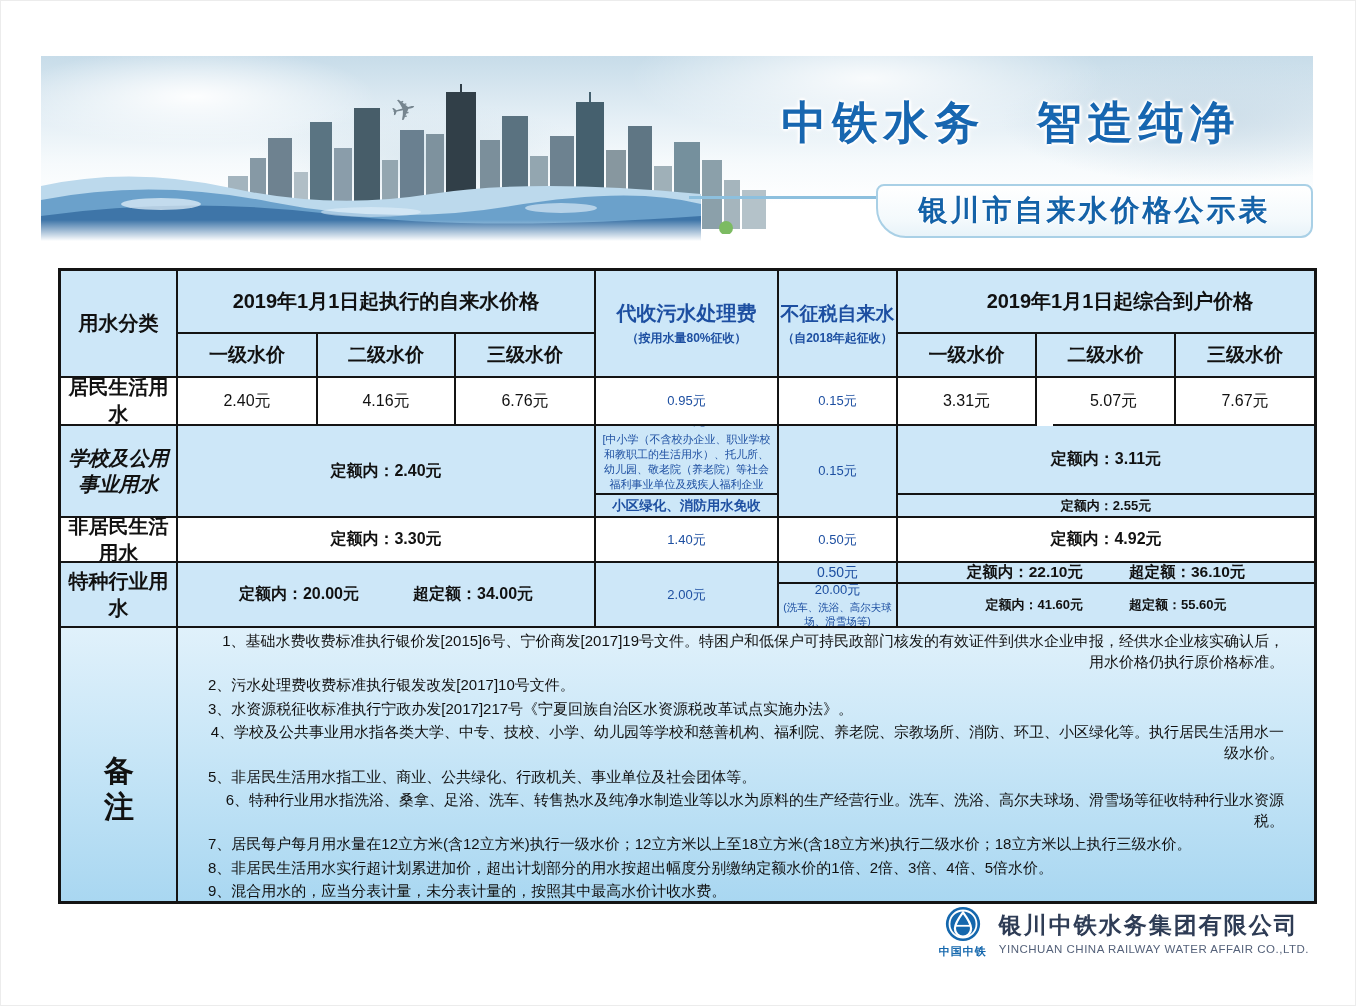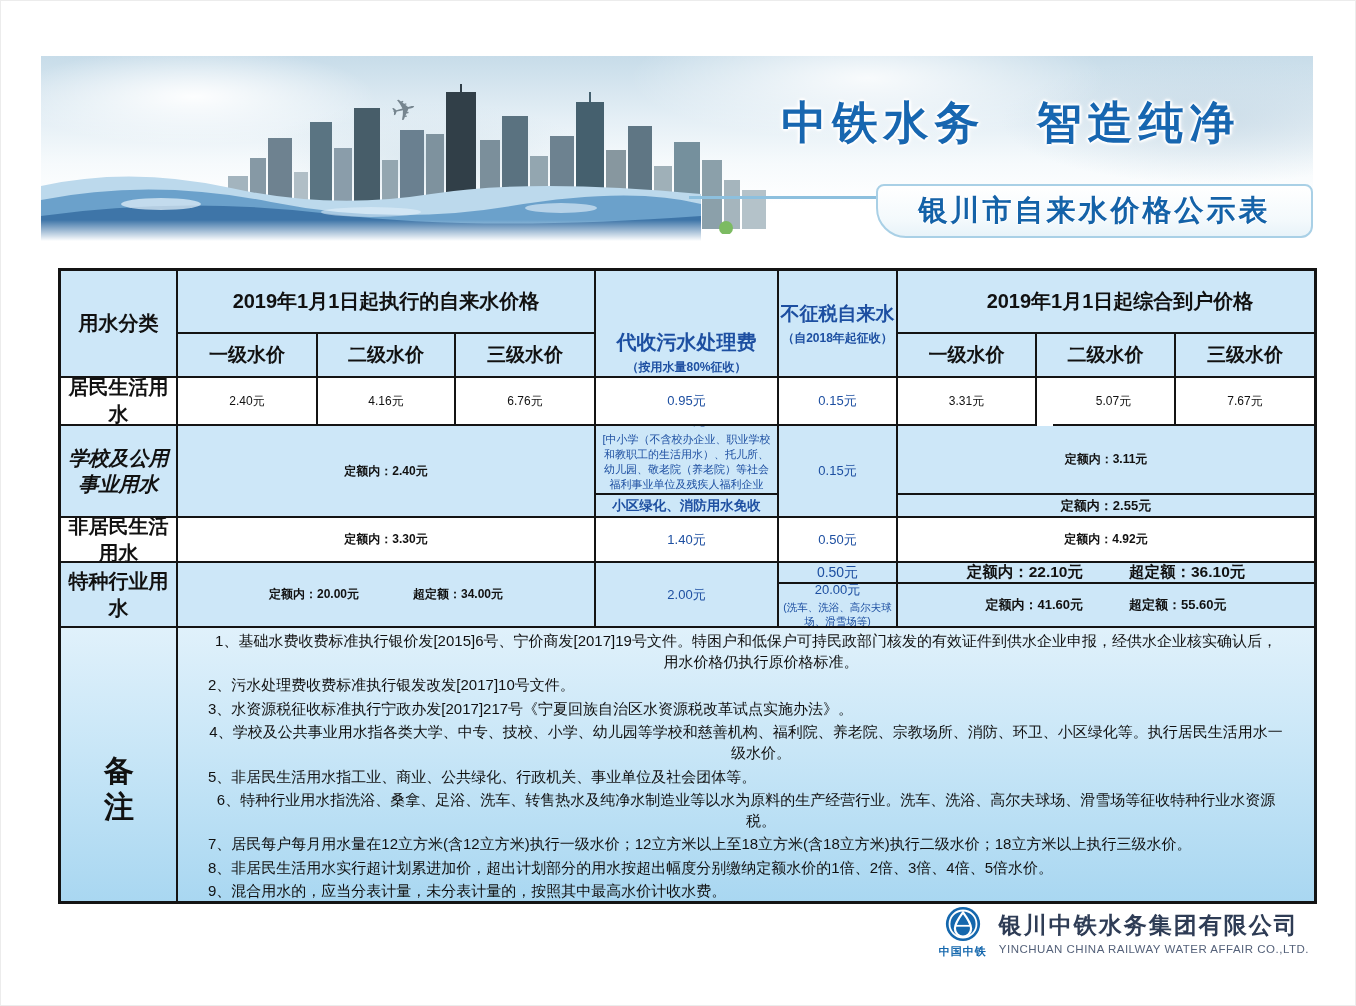--- a/index.html
+++ b/index.html
@@ -39,29 +39,29 @@
   .c{border-right:2px solid #141414;border-bottom:2px solid #141414;
     display:flex;flex-direction:column;align-items:center;justify-content:center;
     text-align:center;box-sizing:border-box;overflow:hidden;}
   .er{border-right:none;}
   .eb{border-bottom:none;}
   .hb{background:#cde7f8;}
   .lb{background:#cde7f8;}
   .wh{background:#ffffff;}
   .blue{color:#1d4fa1;}
   .b{font-weight:700;}
-  .fs20{font-size:20px;} .fs19{font-size:19px;} .fs18{font-size:12px;} .fs17{font-size:13px;}
+  .fs20{font-size:20px;} .fs19{font-size:19px;} .fs18{font-size:16px;} .fs17{font-size:13px;}
   .sub-note{font-size:12px;margin-top:3px;}
   .tiny-note{font-size:10.5px;line-height:1.3;margin-top:2px;}
   .school-note{font-size:11px;line-height:1.35;margin-top:2px;padding:0 4px;}
   .pair{flex-direction:row;gap:54px;}
   .pair2{flex-direction:row;gap:46px;}
   .remarks-grad{background:linear-gradient(180deg,#e0f1fb 0%,#c8e6f7 45%,#a9d7f1 100%);}
   .remark-label{font-size:30px;font-weight:700;writing-mode:vertical-lr;letter-spacing:1.1em;}
-  .remarks-body{align-items:flex-start;justify-content:center;text-align:center;padding:12px 30px 10px 30px;}
+  .remarks-body{align-items:flex-start;justify-content:center;text-align:right;padding:12px 30px 10px 30px;}
   .remark-item{font-size:15px;line-height:1.42;padding-left:2em;text-indent:-2em;margin:1px 0;}
 
   
   .footer{position:absolute;top:905px;right:46px;display:flex;align-items:center;gap:12px;}
   .logo-wrap{display:flex;flex-direction:column;align-items:center;gap:2px;}
   .logo-text{font-size:11px;font-weight:700;color:#1467ad;letter-spacing:1px;}
   .company{display:flex;flex-direction:column;gap:2px;}
   .company-cn{font-size:23px;font-weight:700;color:#2e3c55;letter-spacing:2px;}
   .company-en{font-size:11.5px;color:#55627a;letter-spacing:.5px;}
 </style>
@@ -130,21 +130,21 @@
   <div class="slogan">中铁水务　智造纯净</div>
   <div class="title-tab">
     <span class="t">银川市自来水价格公示表</span>
   </div>
   <div class="unit">计量单位：立方米</div>
 
   <div class="price-table">
 
     <div class="c hb b fs20" style="grid-area:1/1/3/2;">用水分类</div>
     <div class="c hb b fs20" style="grid-area:1/2/2/5;">2019年1月1日起执行的自来水价格</div>
-    <div class="c hb blue" style="grid-area:1/5/3/6;justify-content:flex-end;">
+    <div class="c hb blue" style="grid-area:1/5/3/6;">
       <span class="b fs20">代收污水处理费</span>
       <span class="sub-note b">（按用水量80%征收）</span>
     </div>
     <div class="c hb blue" style="grid-area:1/6/3/7;">
       <span class="b fs19">不征税自来水</span>
       <span class="sub-note b">（自2018年起征收）</span>
     </div>
     <div class="c hb b fs20 er" style="grid-area:1/7/2/10;padding-left:28px;">2019年1月1日起综合到户价格</div>
     <div class="c hb b fs19" style="grid-area:2/2/3/3;">一级水价</div>
     <div class="c hb b fs19" style="grid-area:2/3/3/4;">二级水价</div>

